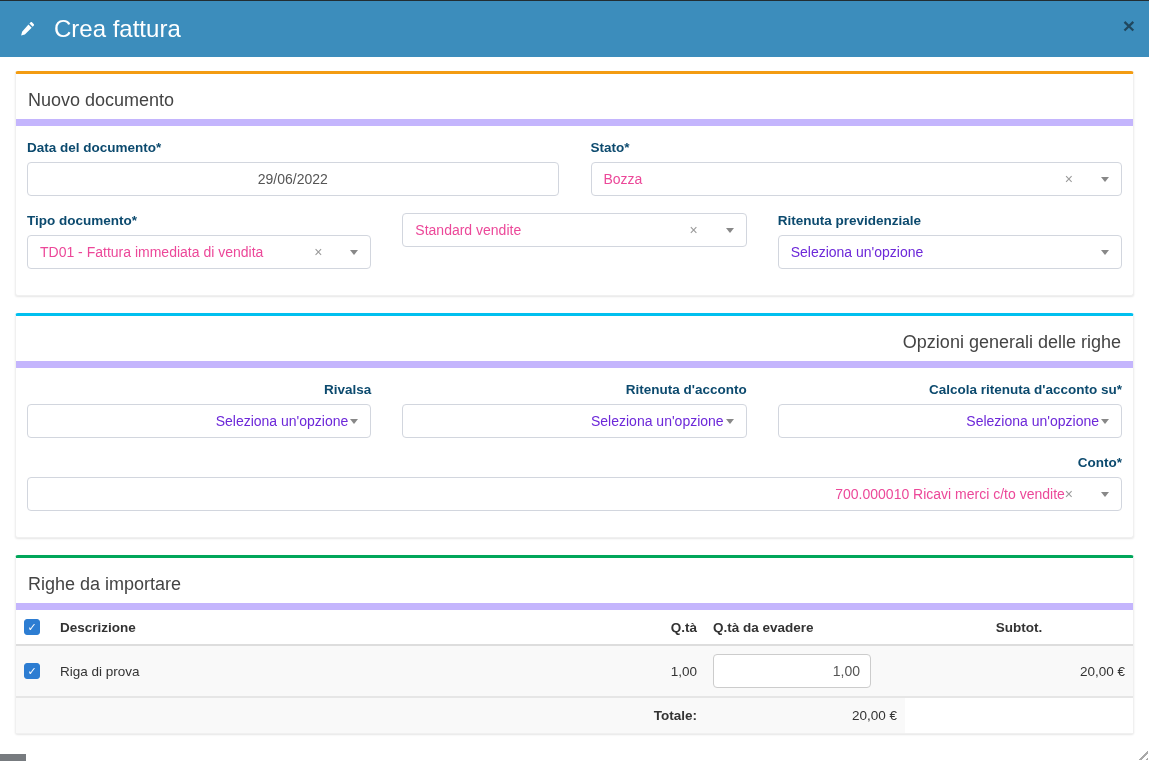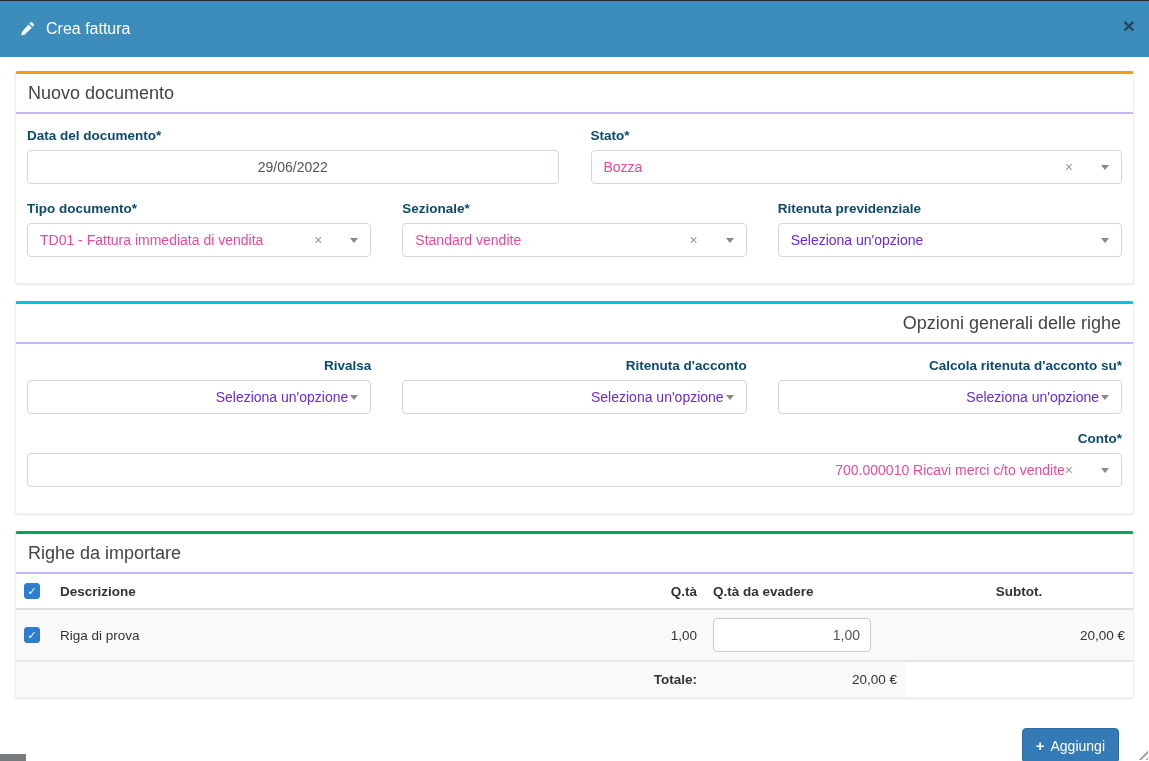--- a/index.html
+++ b/index.html
@@ -2,35 +2,35 @@
 <html><head>
 <meta charset="utf-8">
 <style>
   * { margin:0; padding:0; box-sizing:border-box; }
   html,body { width:1149px; height:761px; overflow:hidden; background:#fff;
     font-family:"Liberation Sans","DejaVu Sans",sans-serif; }
 
   
   .modal-header { height:57px; background:#3c8dbc; border-top:1px solid #222d32;
     display:flex; align-items:center; padding:0 20px; position:relative; }
-  .modal-title { color:#fff; font-size:16px; font-weight:400; display:flex; align-items:center; gap:10px; }
+  .modal-title { color:#fff; font-size:24px; font-weight:400; display:flex; align-items:center; gap:18px; }
   .pencil-icon svg { display:block; }
   .close-btn { position:absolute; right:14px; top:14px; font-size:21px; font-weight:700;
     color:#17303f; opacity:.75; background:none; border:none; cursor:pointer; line-height:1; }
 
   .modal-body { padding:14px 15px 0 15px; }
 
   
   .box { background:#fff; border-radius:3px; border:1px solid #f0f0f0;
     border-top-width:3px; border-top-style:solid;
     box-shadow:0 1px 2px rgba(0,0,0,.10); margin-bottom:17px; }
   .box-warning { border-top-color:#f39c12; }
   .box-info    { border-top-color:#00c0ef;text-align:right; }
   .box-success { border-top-color:#00a65a;margin-top:12px; }
-  .box-header { padding:9px 12px 8px; border-bottom:2px solid #c4b5fd; }
+  .box-header { padding:16px 12px 8px; border-bottom:7px solid #c4b5fd; }
   .box-title { font-size:18px; font-weight:400; color:#444; }
   .box-body { padding:14px 11px 26px; }
 
   
   .row2 { display:grid; grid-template-columns:1fr 1fr; gap:32px; }
   .row3 { display:grid; grid-template-columns:1fr 1fr 1fr; gap:31px; }
   .row-gap { margin-bottom:17px; }
   .fg label { display:block; font-size:13.5px; font-weight:700; color:#0c4a6e; margin-bottom:7px; }
   .text-input { width:100%; height:34px; border:1px solid #d2d6de; border-radius:4px;
     font-size:14px; color:#555; text-align:center; outline:none;
@@ -120,21 +120,20 @@
       <div class="row3">
         <div class="fg">
           <label>Tipo documento*</label>
           <div class="sel">
             <span class="val">TD01 - Fattura immediata di vendita</span>
             <span class="clear">×</span>
             <span class="caret"></span>
           </div>
         </div>
         <div class="fg">
-          <label>Sezionale*</label>
           <div class="sel">
             <span class="val">Standard vendite</span>
             <span class="clear">×</span>
             <span class="caret"></span>
           </div>
         </div>
         <div class="fg">
           <label>Ritenuta previdenziale</label>
           <div class="sel">
             <span class="val placeholder">Seleziona un'opzione</span>

